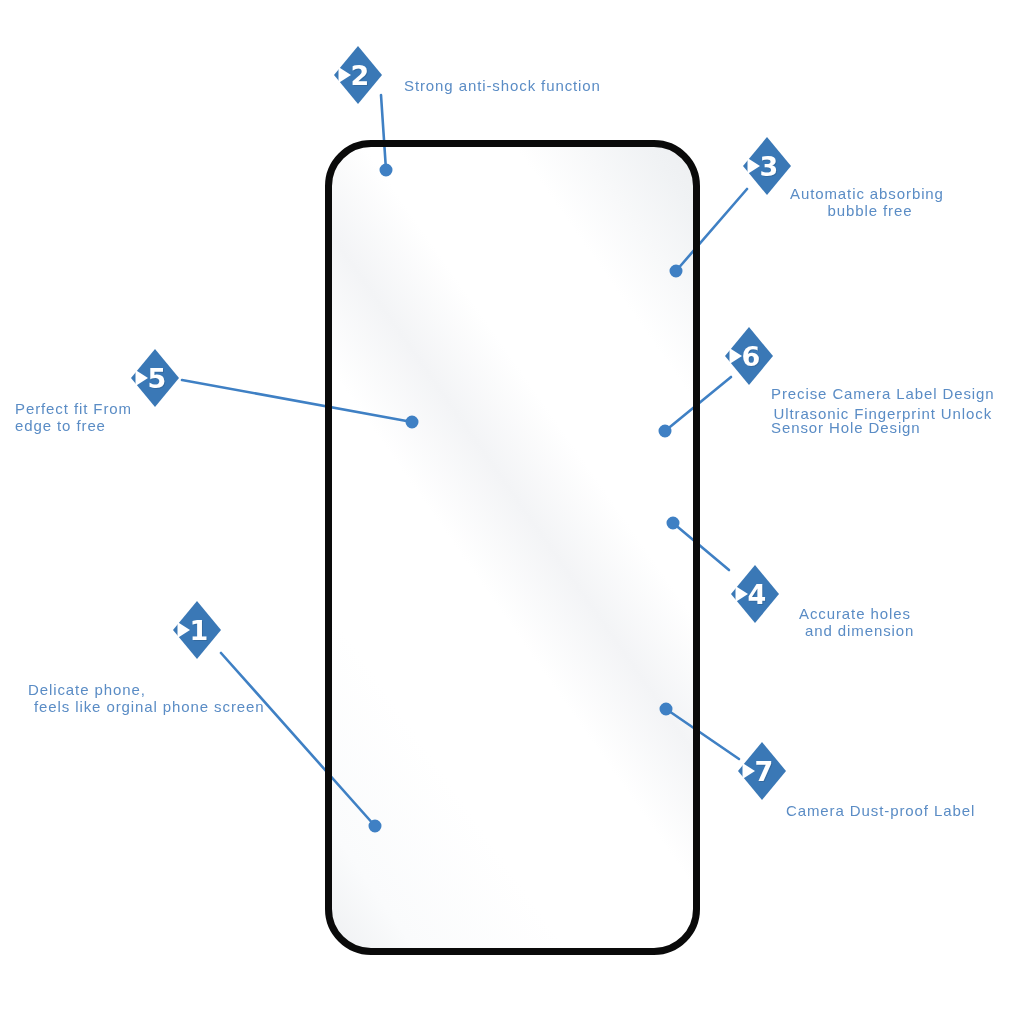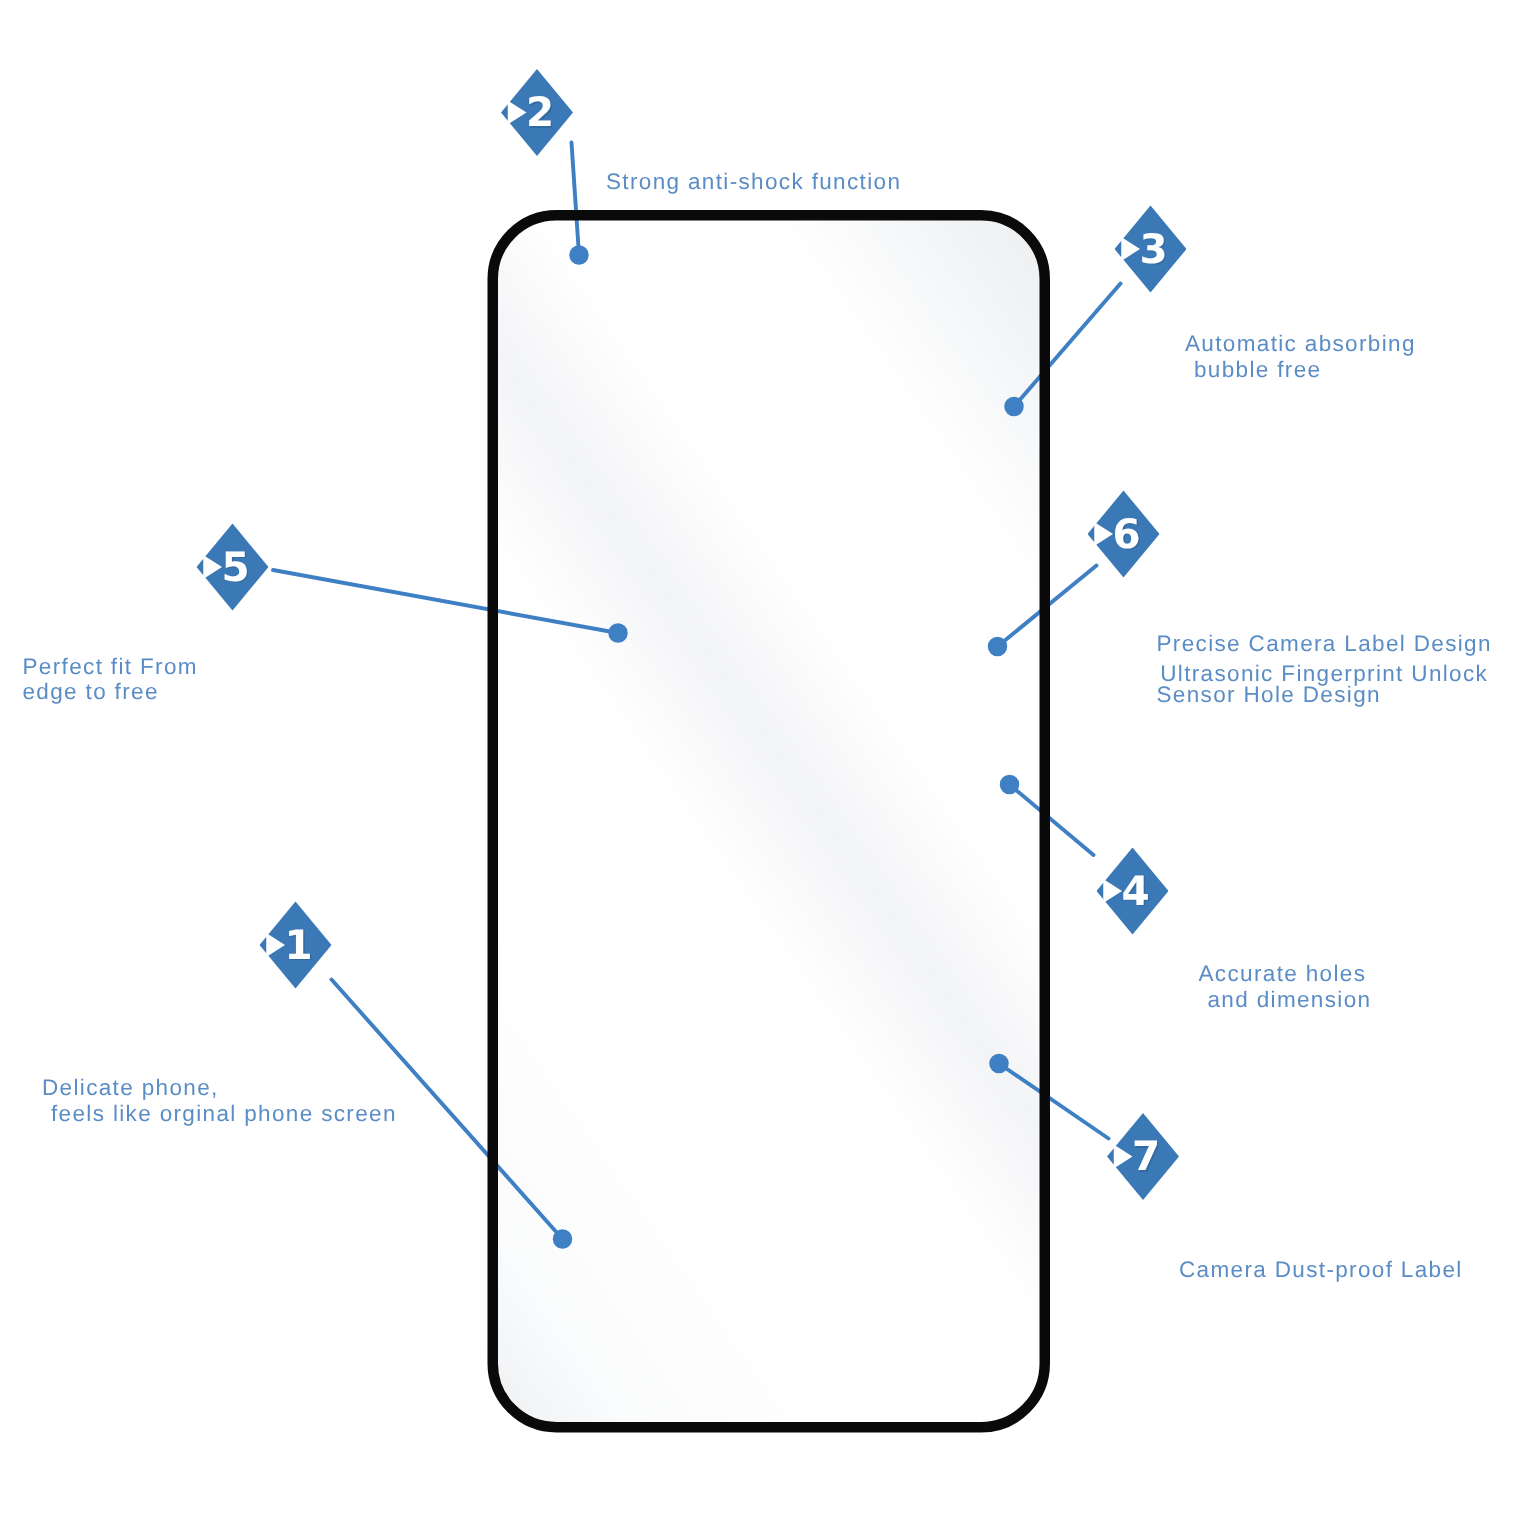--- a/index.html
+++ b/index.html
@@ -27,25 +27,25 @@
   .diamond .num{
     position:absolute;left:0;top:0;width:100%;height:100%;
     display:flex;align-items:center;justify-content:center;
     padding-left:4px;box-sizing:border-box;
     color:#ffffff;font-weight:bold;font-size:27px;
     font-family:"DejaVu Sans",sans-serif;
     text-shadow:1px 1px 0 rgba(0,0,0,0.12);
   }
   .label{
     position:absolute;z-index:4;color:var(--label-blue,#5a8cc5);
-    font-size:15px;letter-spacing:0.9px;line-height:17px;margin-top:36px;
+    font-size:15px;letter-spacing:0.9px;line-height:17px;
   }
   .label .ln{display:block;white-space:nowrap;}
   .label.center{text-align:left;}
-  .label .indent{text-indent:6px;}
+  .label .indent{text-indent:6px;text-align:center;}
   .label .tight{line-height:14px;}
   .label .gap-top{margin-top:5px;text-align:center;}
 </style>
 </head>
 <body>
 
 <div class="canvas">
 
   <div class="phone-bg"></div>
 

